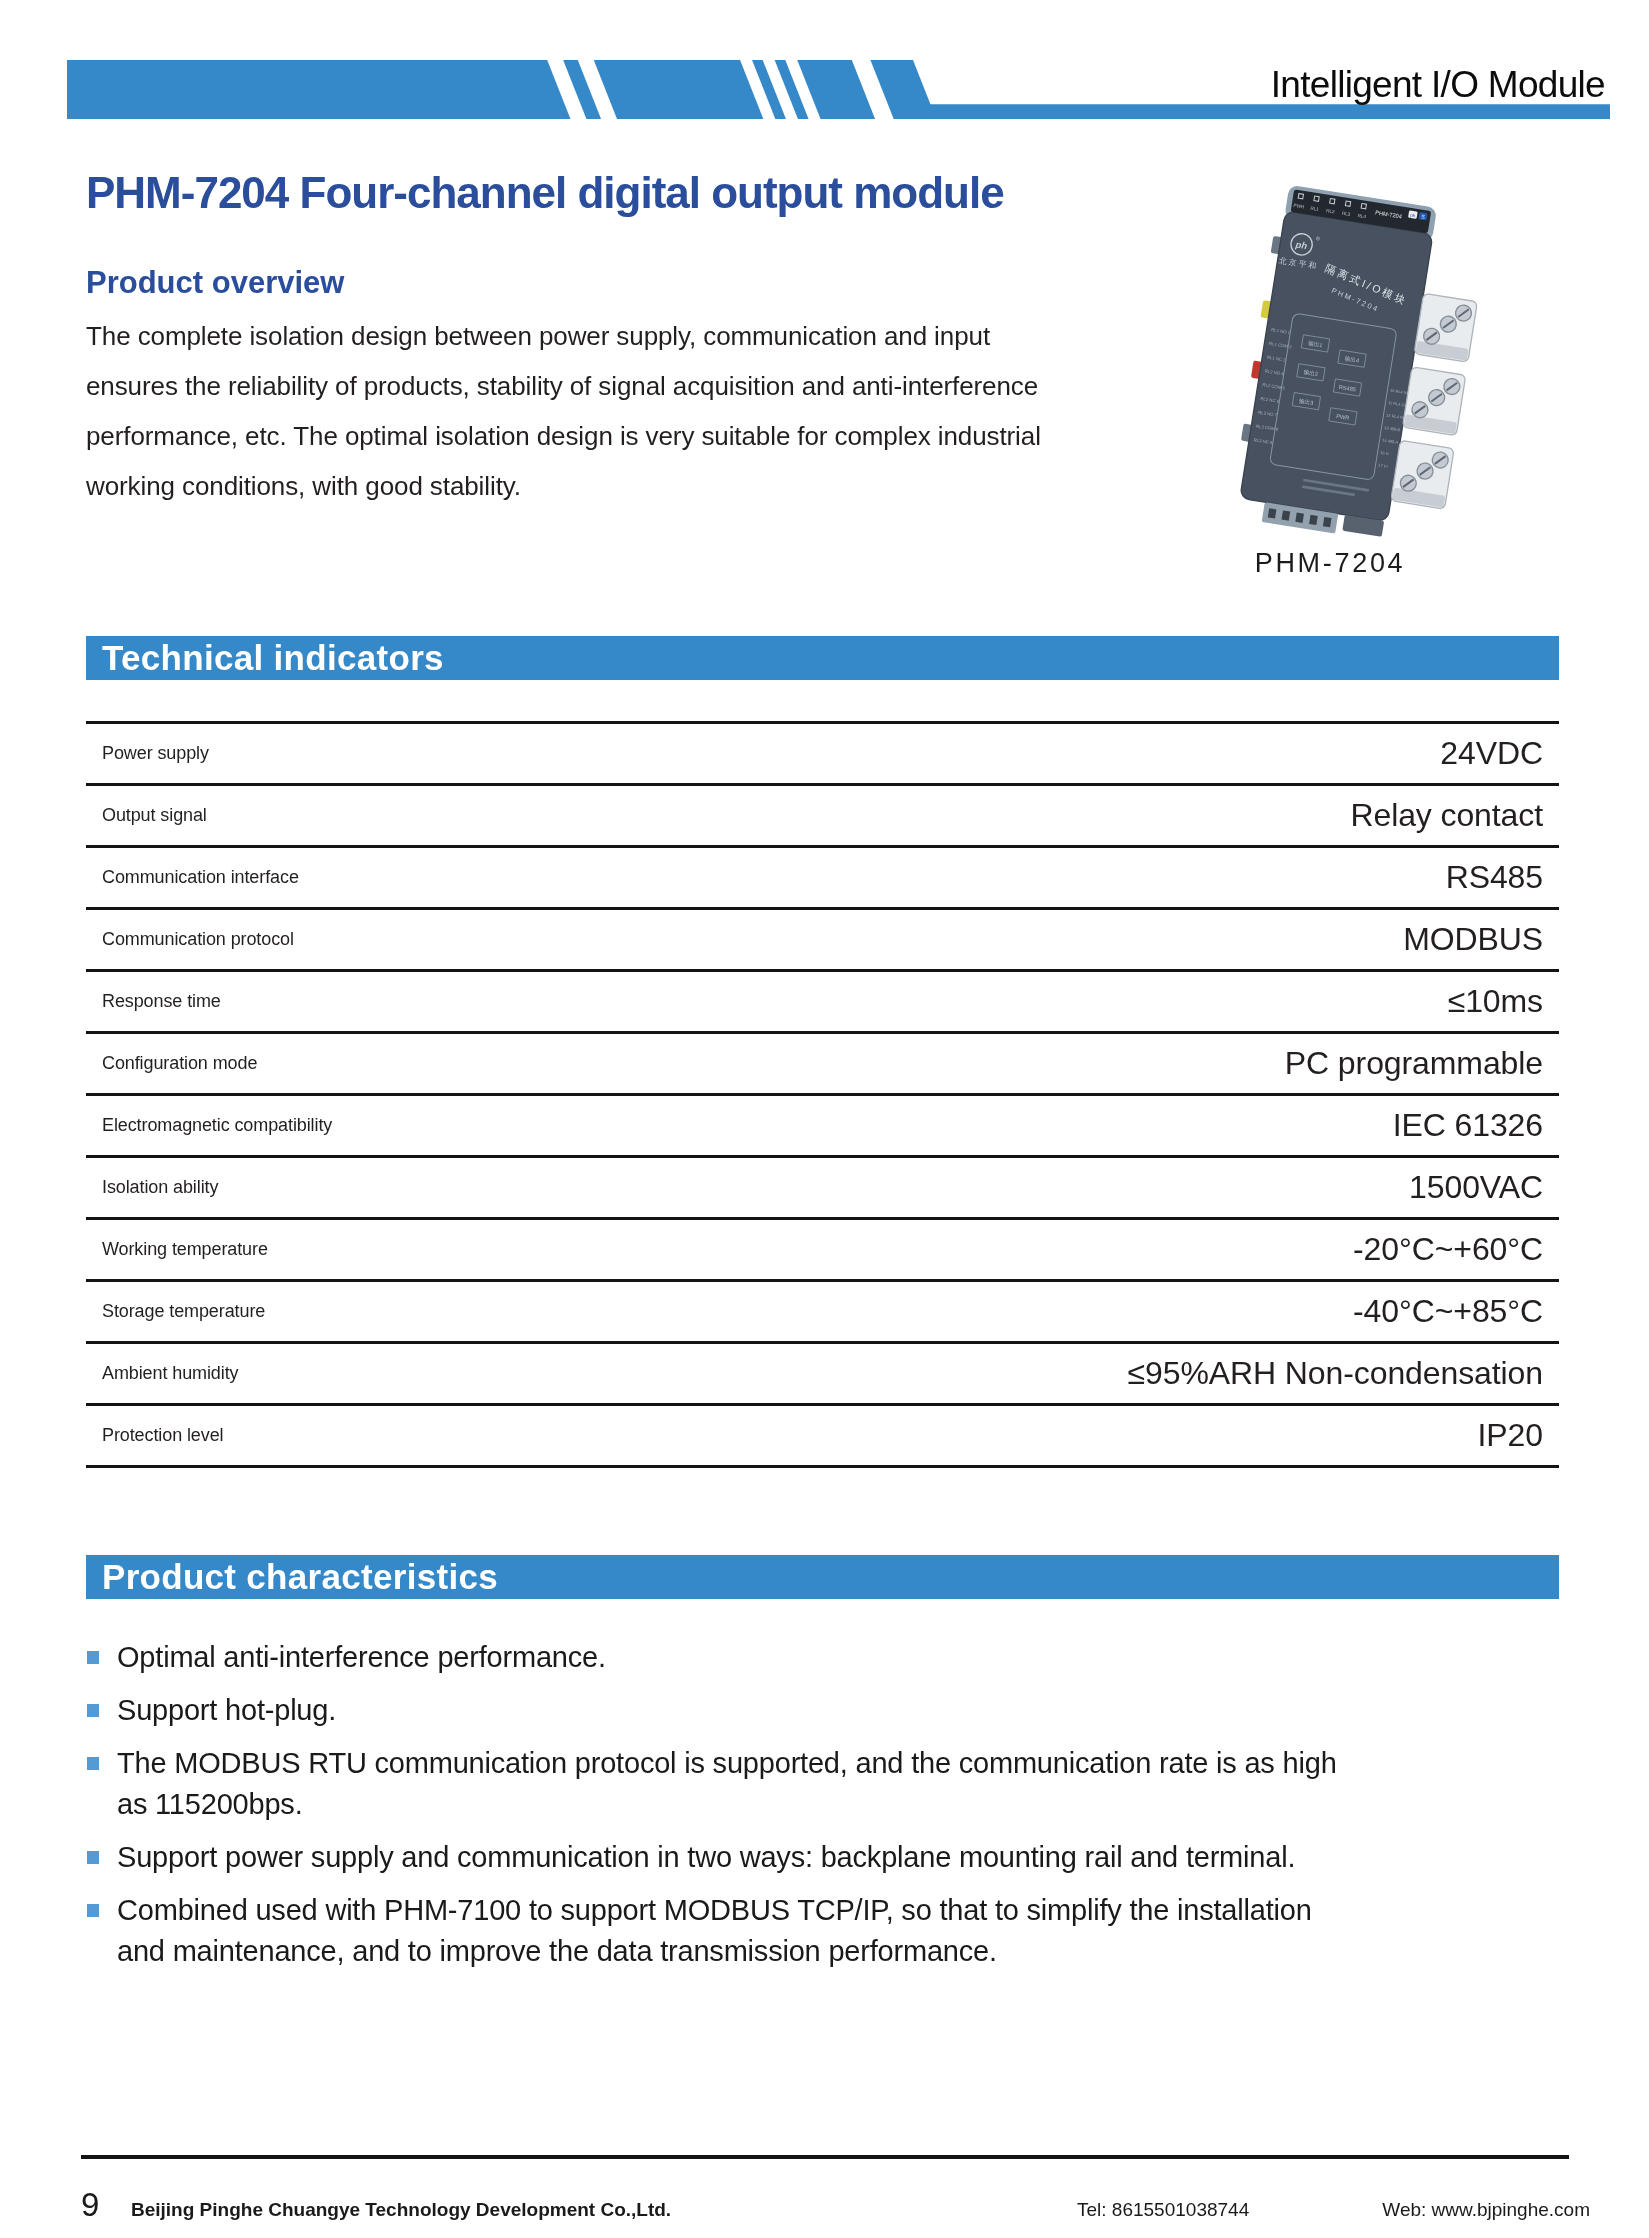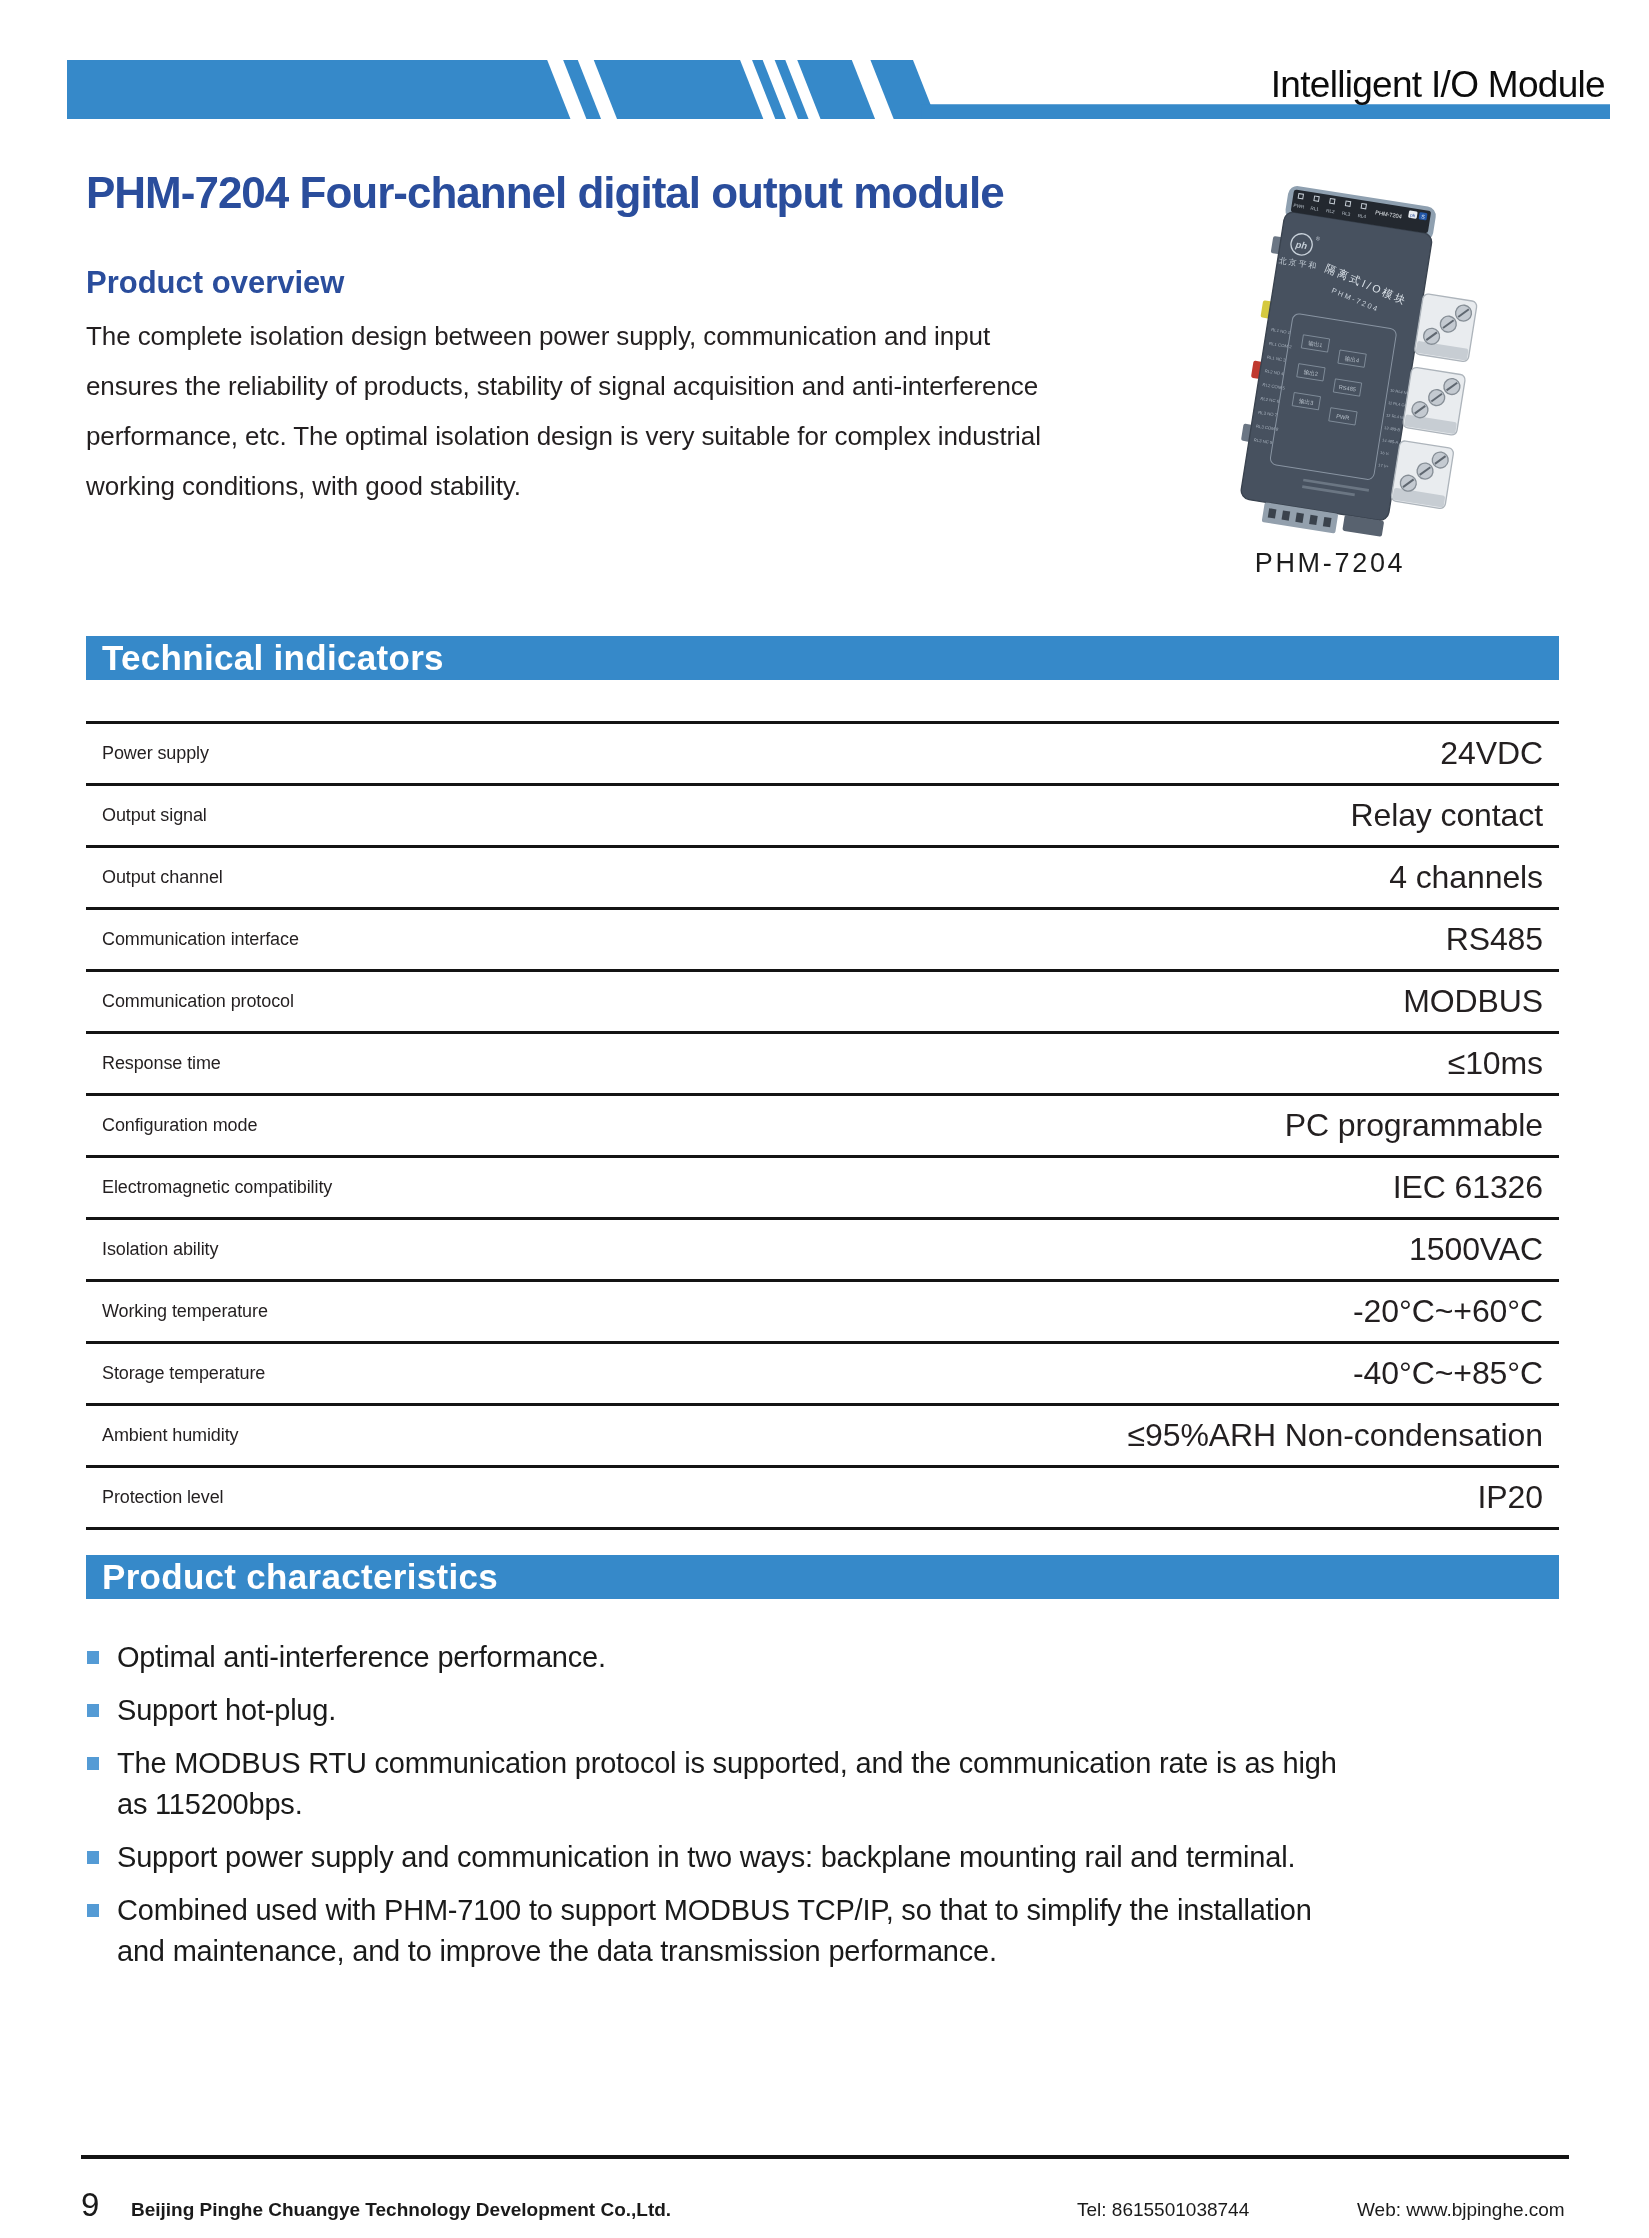--- a/index.html
+++ b/index.html
@@ -55,21 +55,21 @@
   .citem{position:relative;padding-left:31px;margin-bottom:12px;}
   .char-line{font-size:29px;line-height:41px;letter-spacing:-0.2px;color:#1a1a1a;}
   .bullet{
     position:absolute;left:0.7px;top:14px;width:12.6px;height:12.6px;background:var(--bullet_blue);
   }
   
   .footer-line{position:absolute;left:81px;top:2155px;width:1488px;height:4px;background:#141414;}
   .pnum{position:absolute;left:81px;top:2186px;font-size:33px;color:#1a1a1a;}
   .company{position:absolute;left:131px;top:2199px;font-size:19px;color:#1a1a1a;font-weight:bold;}
   .tel{position:absolute;left:1077px;top:2199px;font-size:19px;color:#1a1a1a;}
-  .web{position:absolute;left:1357px;top:2199px;width:233px;font-size:19px;color:#1a1a1a;}
+  .web{position:absolute;left:1357px;top:2199px;width:233px;text-align:right;font-size:19px;color:#1a1a1a;}
   
   .msvg-t{font-family:"Liberation Sans",sans-serif;}
 </style>
 </head>
 <body>
 
 <div class="page">
 
   <svg class="banner-svg" viewBox="0 0 2320 88" preserveAspectRatio="none" aria-hidden="true">
     <polygon points="0,0 722,0 757,88 0,88"></polygon>
@@ -225,24 +225,20 @@
   <div class="table">
     <div class="trow">
         <span class="tl">Power supply</span>
         <span class="tv">24VDC</span>
       </div>
     <div class="trow">
         <span class="tl">Output signal</span>
         <span class="tv">Relay contact</span>
       </div>
     <div class="trow">
-        <span class="tl">Output channel</span>
-        <span class="tv">4 channels</span>
-      </div>
-    <div class="trow">
         <span class="tl">Communication interface</span>
         <span class="tv">RS485</span>
       </div>
     <div class="trow">
         <span class="tl">Communication protocol</span>
         <span class="tv">MODBUS</span>
       </div>
     <div class="trow">
         <span class="tl">Response time</span>
         <span class="tv">≤10ms</span>

